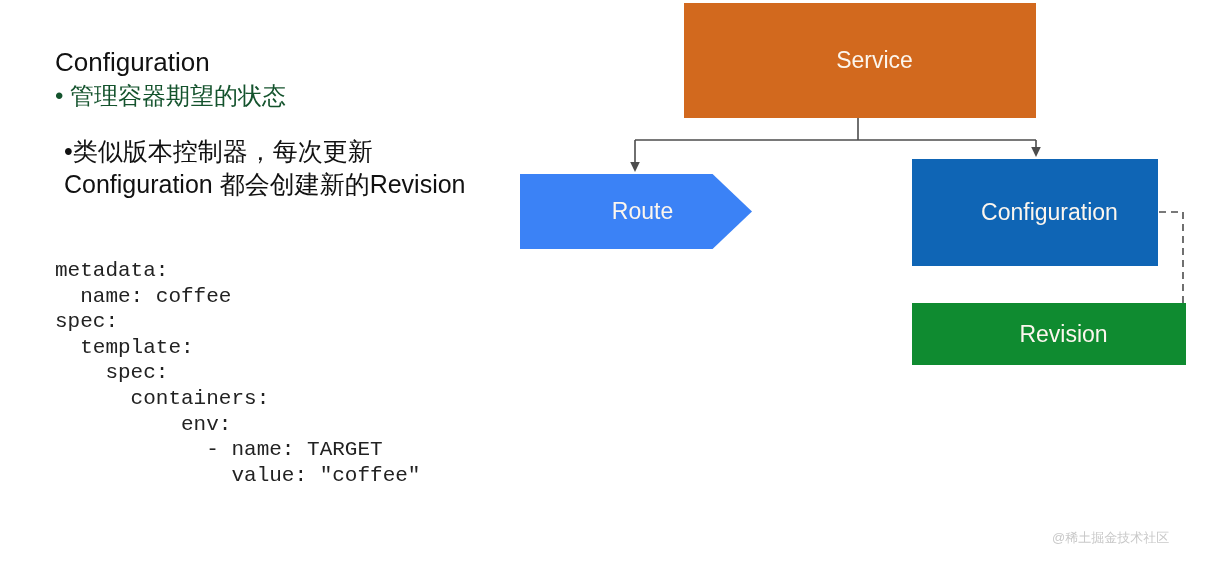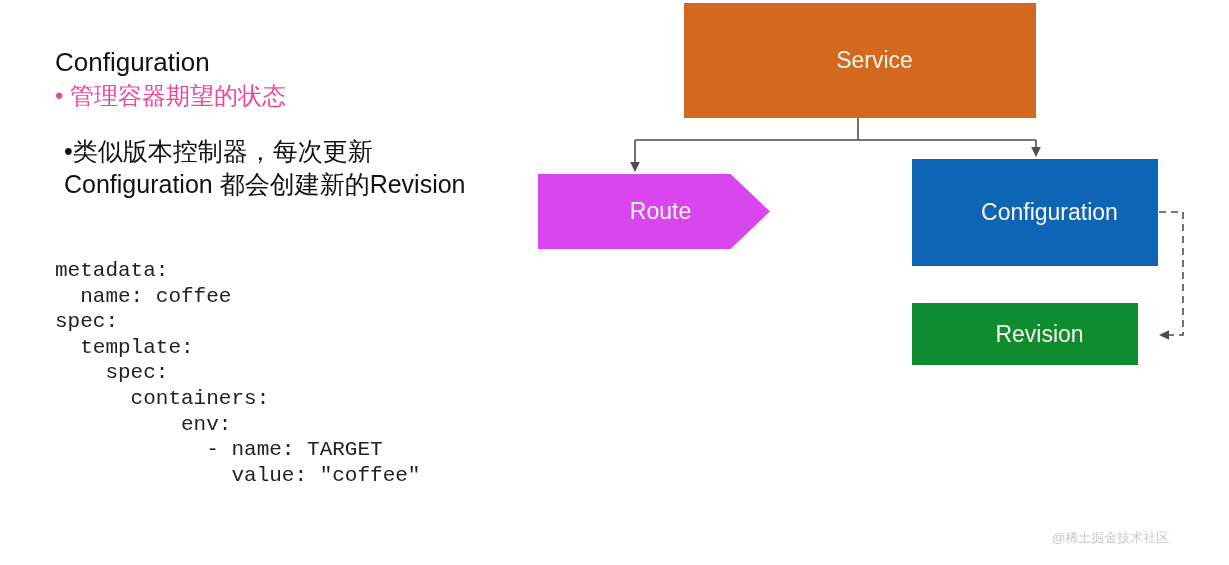--- a/index.html
+++ b/index.html
@@ -18,21 +18,21 @@
     left: 55px; top: 46px;
     font-size: 26px;
     line-height: 32px;
     color: #111111;
   }
   .bullet-1 {
     position: absolute;
     left: 55px; top: 80px;
     font-size: 24px;
     line-height: 31px;
-    color: #ec4899;
+    color: #14532d;
   }
   .bullet-2 {
     position: absolute;
     left: 64px; top: 135px;
     font-size: 25px;
     line-height: 33px;
     color: #111111;
   }
 
   
@@ -54,31 +54,31 @@
     justify-content: center;
     color: #fcf6ee;
     font-size: 23px;
     padding-left: 29px;
   }
   .node-service {
     left: 684px; top: 3px; width: 352px; height: 115px;
     background: #d2691e;
   }
   .node-route {
-    left: 538px; top: 174px; width: 232px; height: 75px;
-    background: #d946ef;
+    left: 520px; top: 174px; width: 232px; height: 75px;
+    background: #3b82f6;
     clip-path: polygon(0 0, 83% 0, 100% 50%, 83% 100%, 0 100%);
     padding-right: 16px;
   }
   .node-configuration {
     left: 912px; top: 159px; width: 246px; height: 107px;
     background: #0f65b5;
   }
   .node-revision {
-    left: 912px; top: 303px; width: 226px; height: 62px;
+    left: 912px; top: 303px; width: 274px; height: 62px;
     background: #0f8b30;
   }
 
   
   .connectors {
     position: absolute;
     left: 0; top: 0;
     width: 1229px; height: 565px;
     pointer-events: none;
   }

